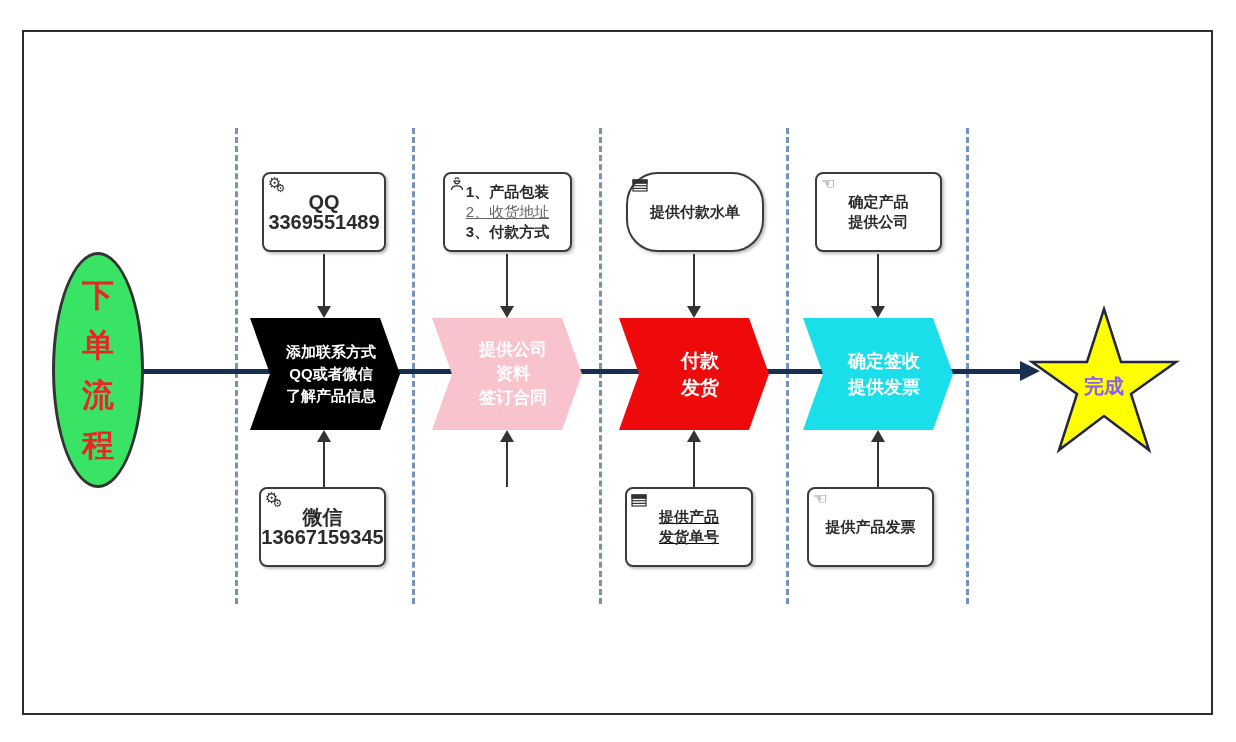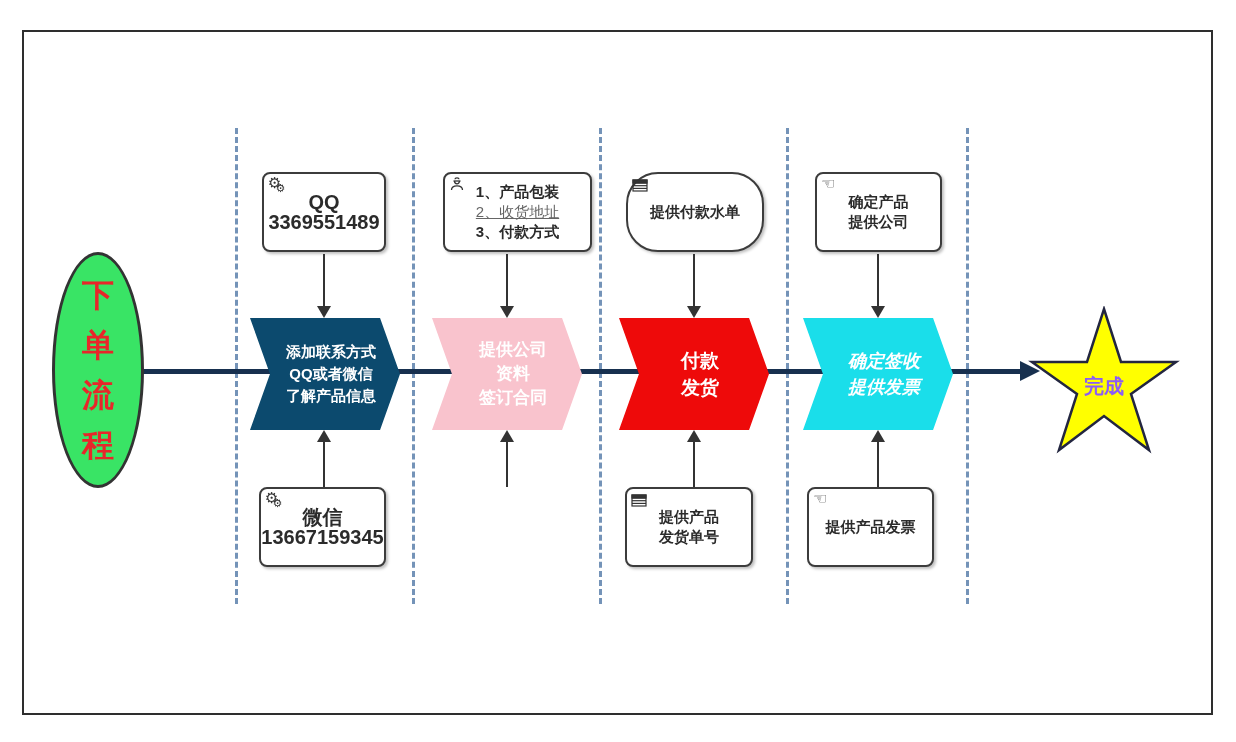--- a/index.html
+++ b/index.html
@@ -24,24 +24,24 @@
   .start-ellipse .ch { font-size:32px; font-weight:700; color:#e8262a; line-height:50px; }
 
   
   .box { position:absolute; height:80px; background:#fff; border:2px solid #3c3c3c; border-radius:8px;
     box-shadow:2px 2px 3px rgba(0,0,0,.25); display:flex; flex-direction:column;
     align-items:center; justify-content:center; }
   .box .line { font-size:15px; font-weight:700; color:#2b2b2b; line-height:20px; white-space:nowrap; }
   .box .line.muted { color:#666; font-weight:400;text-decoration:underline; }
   .box .corner-icon { position:absolute; left:4px; top:2px; color:#333; }
   .big .line { font-size:20px; }
-  .t1{left:262px; top:172px; width:124px;} .t2{left:443px; top:172px; width:149px;}
+  .t1{left:262px; top:172px; width:124px;} .t2{left:443px; top:172px; width:129px;}
   .t3{left:626px; top:172px; width:138px;border-radius:32px;} .t4{left:815px; top:172px; width:127px;}
   .b1{left:259px; top:487px; width:127px;} .b2{left:446px; top:487px; width:127px;}
-  .b3{left:625px; top:487px; width:128px;} .b4{left:807px; top:487px; width:127px;}
+  .b3{left:625px; top:487px; width:128px;text-decoration:underline;} .b4{left:807px; top:487px; width:127px;}
 
   
   .gears { font-size:15px; line-height:14px; }
   .gears .g2 { font-size:11px; margin-left:-6px; vertical-align:-4px; display:inline-block; }
   .icon-svg { display:block; }
 
   
   .vline { position:absolute; width:2px; background:#333; }
   .vhead { position:absolute; width:0; height:0; border-left:7px solid transparent; border-right:7px solid transparent; }
   .vhead.down { border-top:12px solid #333; }
@@ -49,21 +49,21 @@
 
   
   .chevron { position:absolute; top:318px; width:150px; height:112px;
     clip-path:polygon(0% 0%, 86.7% 0%, 100% 50%, 86.7% 100%, 0% 100%, 13.3% 50%);
     display:flex; flex-direction:column; align-items:center; justify-content:center; padding-left:12px; }
   .chevron .cline { color:#fff; font-weight:700; white-space:nowrap; }
   .c1{left:250px;} .c2{left:432px;} .c3{left:619px;} .c4{left:803px;}
   .c1 .cline{font-size:15px; line-height:22px;}
   .c2 .cline{font-size:17px; line-height:24px;}
   .c3 .cline{font-size:19px; line-height:27px;}
-  .c4 .cline{font-size:18px; line-height:26px;font-style:italic;}
+  .c4 .cline{font-size:18px; line-height:26px;}
 
   
   .star-wrap { position:absolute; left:1028px; top:306px; width:152px; height:152px; }
   .star-label { position:absolute; left:1054px; top:373px; width:100px; text-align:center;
     font-size:20px; font-weight:700; color:#8b5cf6; }
 </style>
 </head>
 <body>
 
 <div class="canvas">
@@ -85,21 +85,21 @@
     <span class="ch">程</span>
   </div>
 
   <div class="box big t1">
     <span class="corner-icon gears"><span>⚙</span><span class="g2">⚙</span></span>
     <span class="line">QQ</span>
     <span class="line">3369551489</span>
   </div>
   <div class="vline" style="left:323px; top:254px; height:54px;"></div>
   <div class="vhead down" style="left:317px; top:306px;"></div>
-  <div class="chevron c1" style="background-color: #0c4a6e;">
+  <div class="chevron c1" style="background-color: #000000;">
     <span class="cline">添加联系方式</span>
     <span class="cline">QQ或者微信</span>
     <span class="cline">了解产品信息</span>
   </div>
   <div class="vhead up" style="left:317px; top:430px;"></div>
   <div class="vline" style="left:323px; top:441px; height:46px;"></div>
   <div class="box big b1">
     <span class="corner-icon gears"><span>⚙</span><span class="g2">⚙</span></span>
     <span class="line">微信</span>
     <span class="line">13667159345</span>

